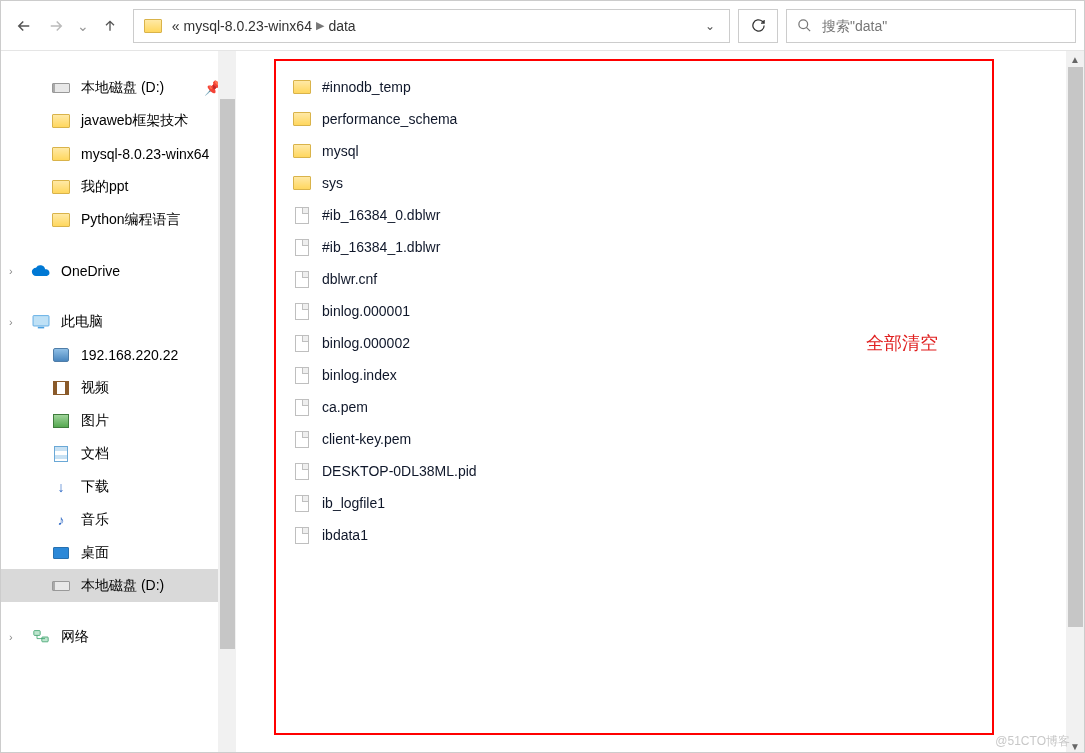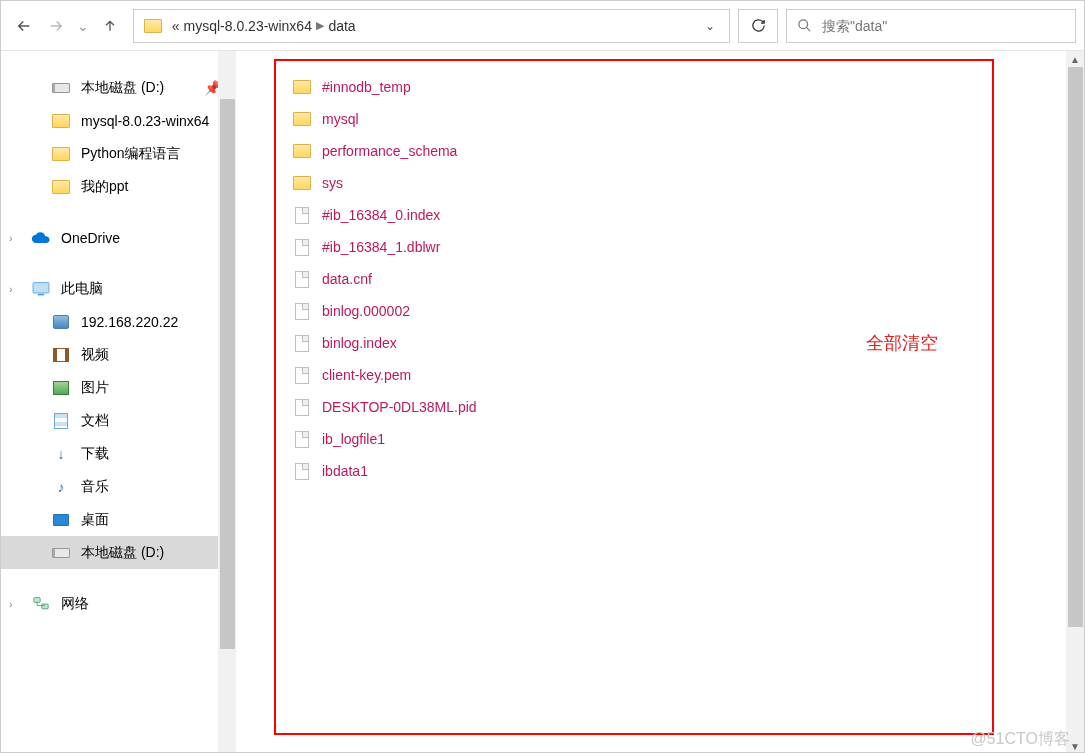--- a/index.html
+++ b/index.html
@@ -49,33 +49,33 @@
   .icon-desktop { width:16px; height:12px; background:#2b88d8; border:1px solid #2670b0; border-radius:1px; }
   .icon-ssd { width:18px; height:10px; background:#e8e8e8; border:1px solid #777; box-shadow: inset 3px 0 #0078d4; border-radius:1px; }
 
   .side-scroll { position: absolute; right: 0; top: 0; width: 18px; height: 100%; background: #f1f1f1; }
   .side-thumb { position: absolute; right: 1px; top: 48px; width: 15px; height: 550px; background: #c6c6c6; }
 
   
   .content { flex: 1; position: relative; background: #fff; }
   .redbox { position: absolute; left: 38px; top: 8px; width: 720px; height: 676px; border: 2px solid #f00; }
   .file-list { position: absolute; left: 56px; top: 20px; right: 40px; }
-  .file-item { height: 32px; display: flex; align-items: center; gap: 10px; color: #be185d; }
+  .file-item { height: 32px; display: flex; align-items: center; gap: 10px; color: #0f172a; }
   .file-icon { width: 20px; height: 18px; flex-shrink: 0; display:flex; align-items:center; justify-content:center; }
   .file-icon.folder span { display:block; width: 18px; height: 14px; background: linear-gradient(#ffe9a6,#ffd75e); border: 1px solid #d9b34a; border-radius: 1px; }
   .file-icon.file span { display:block; width: 14px; height: 17px; background:#fff; border:1px solid #bfbfbf; position:relative; }
   .file-icon.file span::after { content:""; position:absolute; top:0; right:0; width:5px; height:5px; background:#efefef; border-left:1px solid #bfbfbf; border-bottom:1px solid #bfbfbf; }
 
   .annotation { position: absolute; left: 630px; top: 280px; color: #e02020; font-size: 18px; }
 
   .content-scroll { position: absolute; right: 0; top: 0; width: 18px; height: 100%; background: #f1f1f1; }
   .content-thumb { position: absolute; right: 1px; top: 16px; width: 15px; height: 560px; background: #c6c6c6; }
   .scroll-btn { position:absolute; right:0; width:18px; height:16px; display:flex; align-items:center; justify-content:center; color:#666; font-size:10px; background:#f1f1f1; }
 
-  .watermark { position:absolute; right:14px; bottom:4px; color:#c8c8c8; font-size:16px; pointer-events:none; }
+  .watermark { position:absolute; right:14px; bottom:4px; color:#c8c8c8; font-size:12px; pointer-events:none; }
 </style>
 </head>
 <body>
 
 <div class="topbar">
   <div class="nav-btn">
     <svg width="18" height="18" viewBox="0 0 24 24" fill="none" stroke="#555" stroke-width="2">
         <path d="M19 12H5M11 18l-6-6 6-6"></path>
       </svg>
   </div>
@@ -124,33 +124,39 @@
           <span class="icon">
             <span class="icon-drive"></span>
           </span>
           <span>本地磁盘 (D:)</span>
           <span class="pin">📌</span>
         </div>
         <div class="side-item">
           <span class="icon">
             <span class="icon-folder"></span>
           </span>
+          <span>javaweb框架技术</span>
+        </div>
+        <div class="side-item">
+          <span class="icon">
+            <span class="icon-folder"></span>
+          </span>
           <span>mysql-8.0.23-winx64</span>
         </div>
         <div class="side-item">
           <span class="icon">
             <span class="icon-folder"></span>
           </span>
+          <span>我的ppt</span>
+        </div>
+        <div class="side-item">
+          <span class="icon">
+            <span class="icon-folder"></span>
+          </span>
           <span>Python编程语言</span>
-        </div>
-        <div class="side-item">
-          <span class="icon">
-            <span class="icon-folder"></span>
-          </span>
-          <span>我的ppt</span>
         </div>
         <div class="side-spacer"></div>
         <div class="side-item top">
           <span class="arrow">›</span>
           <span class="icon icon-onedrive">
             <svg width="20" height="14" viewBox="0 0 24 16" fill="#0078d4">
               <path d="M6 14a5 5 0 010-10 6 6 0 0111 2 4 4 0 012 8H6z"></path>
             </svg>
           </span>
           <span>OneDrive</span>
@@ -234,63 +240,75 @@
         <div class="file-item">
           <span class="file-icon folder">
             <span></span>
           </span>
           <span>#innodb_temp</span>
         </div>
         <div class="file-item">
           <span class="file-icon folder">
             <span></span>
           </span>
+          <span>performance_schema</span>
+        </div>
+        <div class="file-item">
+          <span class="file-icon folder">
+            <span></span>
+          </span>
           <span>mysql</span>
         </div>
         <div class="file-item">
           <span class="file-icon folder">
             <span></span>
           </span>
-          <span>performance_schema</span>
-        </div>
-        <div class="file-item">
-          <span class="file-icon folder">
-            <span></span>
-          </span>
           <span>sys</span>
         </div>
         <div class="file-item">
           <span class="file-icon file">
             <span></span>
           </span>
-          <span>#ib_16384_0.index</span>
+          <span>#ib_16384_0.dblwr</span>
         </div>
         <div class="file-item">
           <span class="file-icon file">
             <span></span>
           </span>
           <span>#ib_16384_1.dblwr</span>
         </div>
         <div class="file-item">
           <span class="file-icon file">
             <span></span>
           </span>
-          <span>data.cnf</span>
+          <span>dblwr.cnf</span>
+        </div>
+        <div class="file-item">
+          <span class="file-icon file">
+            <span></span>
+          </span>
+          <span>binlog.000001</span>
         </div>
         <div class="file-item">
           <span class="file-icon file">
             <span></span>
           </span>
           <span>binlog.000002</span>
         </div>
         <div class="file-item">
           <span class="file-icon file">
             <span></span>
           </span>
           <span>binlog.index</span>
+        </div>
+        <div class="file-item">
+          <span class="file-icon file">
+            <span></span>
+          </span>
+          <span>ca.pem</span>
         </div>
         <div class="file-item">
           <span class="file-icon file">
             <span></span>
           </span>
           <span>client-key.pem</span>
         </div>
         <div class="file-item">
           <span class="file-icon file">
             <span></span>

